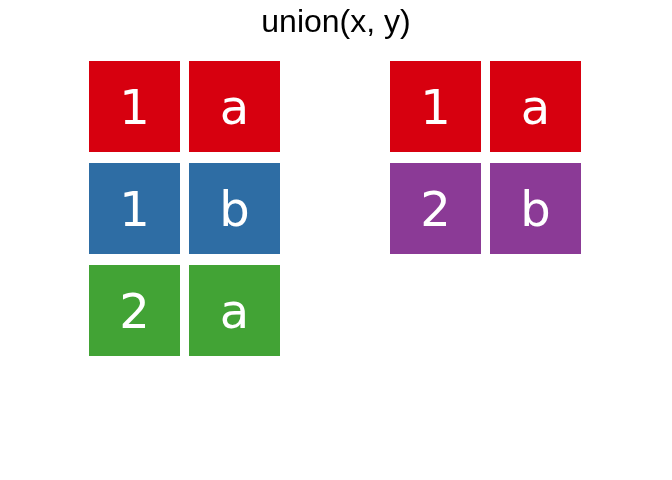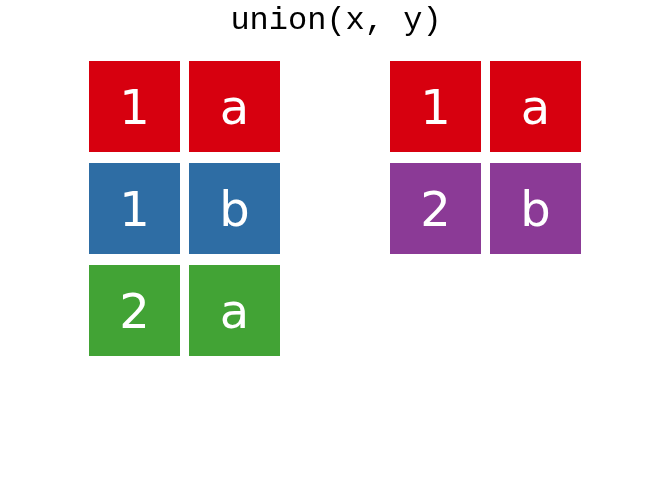--- a/index.html
+++ b/index.html
@@ -17,21 +17,21 @@
     position: relative;
     width: 672px;
     height: 480px;
   }
   .title {
     position: absolute;
     top: 1px;
     left: 0;
     width: 100%;
     text-align: center;
-    font-family: Liberation Mono, monospace;
+    font-family: Liberation Sans, sans-serif;
     font-size: 32px;
     line-height: 40px;
     color: var(--color-title_text, #000000);
     white-space: pre;
   }
   .table {
     position: absolute;
     display: grid;
     grid-template-columns: 91px 91px;
     column-gap: 9px;

